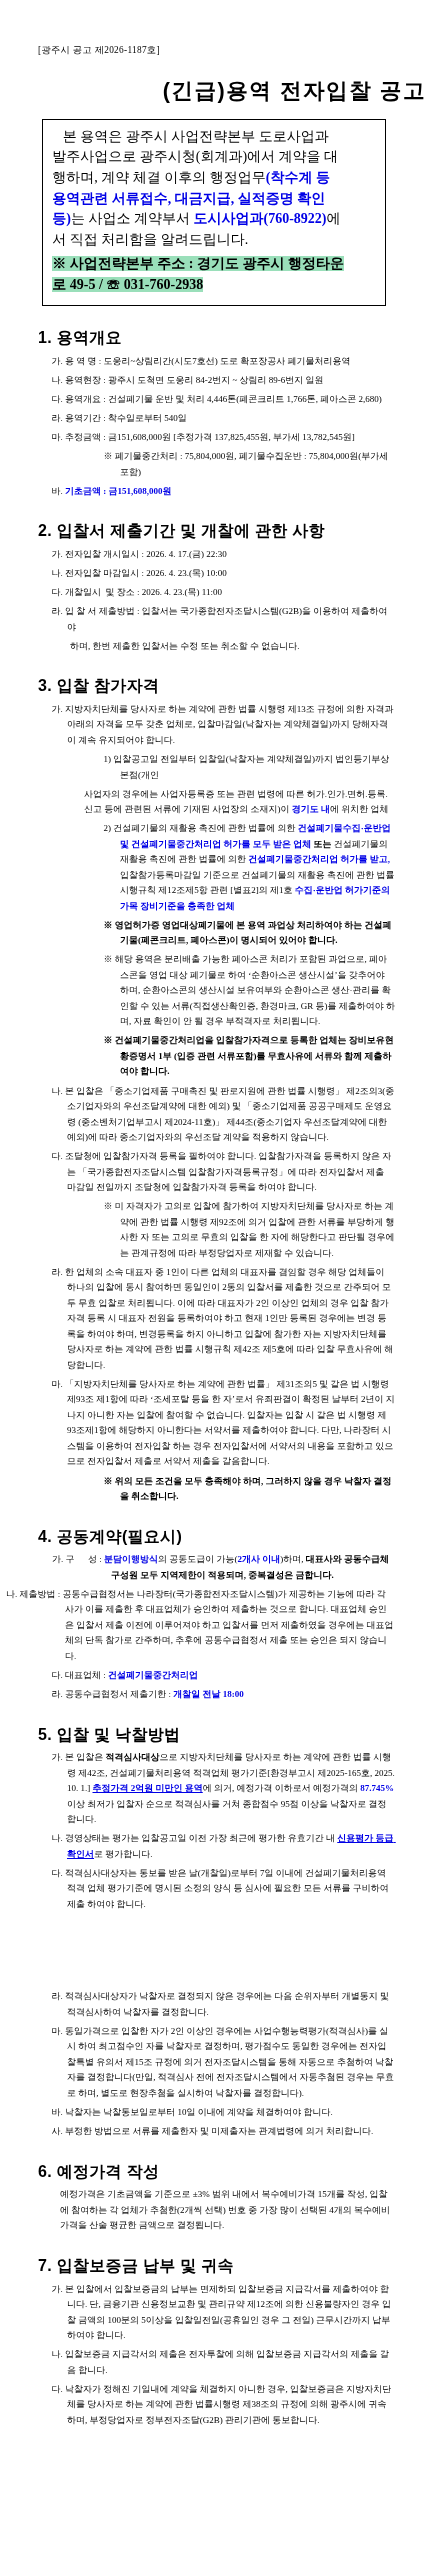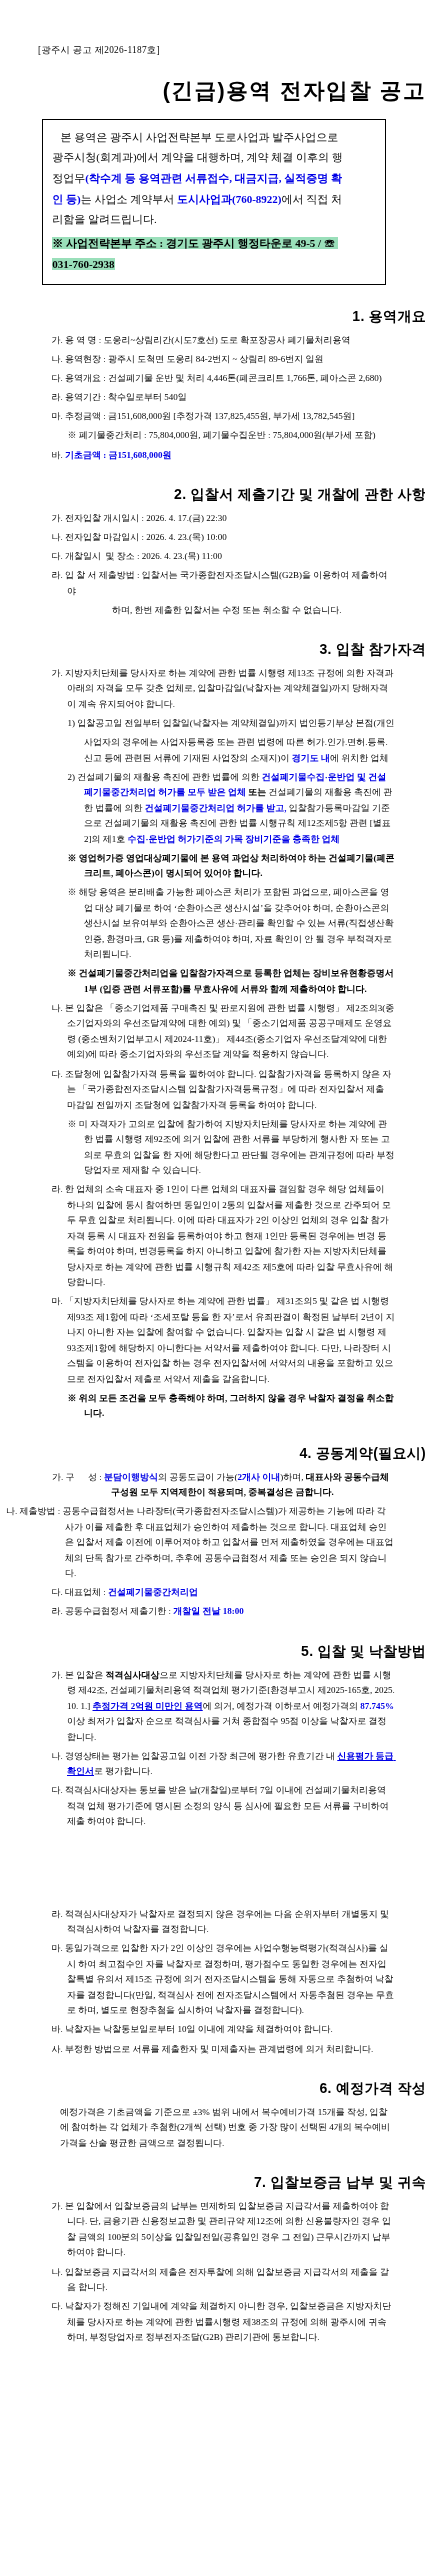--- a/index.html
+++ b/index.html
@@ -11,30 +11,30 @@
     padding-bottom:57px; overflow:hidden;
   }
   .notice-no{ padding-top:43px; margin:0 0 0 38px; font-size:9.3px; letter-spacing:0.3px;}
   .title{
     margin-top:19.6px; text-align:right;
     font-family:"Liberation Sans","DejaVu Sans",sans-serif;
     font-size:21.6px; font-weight:bold; letter-spacing:1.5px; line-height:25px;
   }
   .intro-box{
     margin:15.5px 40px 0 42px; border:1px solid #000;
-    padding:7.2px 8.2px 6.2px 9.3px; line-height:20.6px; font-size:11px;
+    padding:7.2px 8.2px 6.2px 9.3px; line-height:20.6px; font-size:14px;
   }
   .p{ white-space:pre-wrap; margin:0 0 3.6px 0; padding-right:31px;}
   .sec{ margin-top:24px;}
   .sec-h{
-    margin:0 0 8.2px 38px; font-size:14px; font-weight:bold;
-    font-family:"Liberation Sans","DejaVu Sans",sans-serif; letter-spacing:0.3px;text-align:right;
+    margin:0 0 8.2px 38px; font-size:16px; font-weight:bold;
+    font-family:"Liberation Sans","DejaVu Sans",sans-serif; letter-spacing:0.3px;
   }
   .it1{ padding-left:67px; text-indent:-15.5px;}
-  .it2{ padding-left:84px; text-indent:-16.5px;}
+  .it2{ padding-left:120px; text-indent:-16.5px;}
   .body0{ padding-left:60px; text-indent:0;}
   .bold{ font-weight:bold;}
   .blue{ color:#0000e6;}
   .und{ text-decoration:underline;}
   .hl{ background:#9adfba;}
 </style>
 </head>
 <body>
 
 <div class="doc">
@@ -56,21 +56,21 @@
         <p class="p it1"><span>마. 추정금액 : 금151,608,000원 [추정가격 137,825,455원, 부가세 13,782,545원]</span></p>
         <p class="p it2"><span>※ 폐기물중간처리 : 75,804,000원, 폐기물수집운반 : 75,804,000원(부가세 포함)</span></p>
         <p class="p it1"><span>바. </span><span class="blue bold">기초금액 : 금151,608,000원</span></p>
       </div>
       <div class="sec">
         <div class="sec-h">2. 입찰서 제출기간 및 개찰에 관한 사항</div>
         <p class="p it1"><span>가. 전자입찰 개시일시 : 2026. 4. 17.(금) 22:30</span></p>
         <p class="p it1"><span>나. 전자입찰 마감일시 : 2026. 4. 23.(목) 10:00</span></p>
         <p class="p it1"><span>다. 개찰일시  및 장소 : 2026. 4. 23.(목) 11:00</span></p>
         <p class="p it1"><span>라. 입 찰 서 제출방법 : 입찰서는 국가종합전자조달시스템(G2B)을 이용하여 제출하여야</span></p>
-        <p class="p it1" style="padding-left: 112px; text-indent: 0px;"><span>하며, 한번 제출한 입찰서는 수정 또는 취소할 수 없습니다.</span></p>
+        <p class="p it1" style="padding-left: 70px; text-indent: 0px;"><span>하며, 한번 제출한 입찰서는 수정 또는 취소할 수 없습니다.</span></p>
       </div>
       <div class="sec">
         <div class="sec-h">3. 입찰 참가자격</div>
         <p class="p it1"><span>가. 지방자치단체를 당사자로 하는 계약에 관한 법률 시행령 제13조 규정에 의한 자격과 아래의 자격을 모두 갖춘 업체로, 입찰마감일(낙찰자는 계약체결일)까지 당해자격이 계속 유지되어야 합니다.</span></p>
         <p class="p it2"><span>1) 입찰공고일 전일부터 입찰일(낙찰자는 계약체결일)까지 법인등기부상 본점(개인</span></p>
         <p class="p it2" style="padding-left: 84px; text-indent: 0px; "><span>사업자의 경우에는 사업자등록증 또는 관련 법령에 따른 허가.인가.면허.등록.신고 등에 관련된 서류에 기재된 사업장의 소재지)이 </span><span class="blue bold">경기도 내</span><span>에 위치한 업체</span></p>
         <p class="p it2"><span>2) 건설폐기물의 재활용 촉진에 관한 법률에 의한 </span><span class="blue bold">건설폐기물수집·운반업 및 건설폐기물중간처리업 허가를 모두 받은 업체</span><span> </span><span class="bold">또는</span><span> 건설폐기물의 재활용 촉진에 관한 법률에 의한 </span><span class="blue bold">건설폐기물중간처리업 허가를 받고,</span><span> 입찰참가등록마감일 기준으로 건설폐기물의 재활용 촉진에 관한 법률 시행규칙 제12조제5항 관련 [별표2]의 제1호 </span><span class="blue bold">수집·운반업 허가기준의 가목 장비기준을 충족한 업체</span></p>
         <p class="p it2"><span class="bold">※ 영업허가증 영업대상폐기물에 본 용역 과업상 처리하여야 하는 건설폐기물(폐콘크리트, 폐아스콘)이 명시되어 있어야 합니다.</span></p>
         <p class="p it2"><span>※ 해당 용역은 분리배출 가능한 폐아스콘 처리가 포함된 과업으로, 폐아스콘을 영업 대상 폐기물로 하여 ‘순환아스콘 생산시설’을 갖추어야 하며, 순환아스콘의 생산시설 보유여부와 순환아스콘 생산·관리를 확인할 수 있는 서류(직접생산확인증, 환경마크, GR 등)를 제출하여야 하며, 자료 확인이 안 될 경우 부적격자로 처리됩니다.</span></p>
         <p class="p it2"><span class="bold">※ 건설폐기물중간처리업을 입찰참가자격으로 등록한 업체는 장비보유현황증명서 1부 (입증 관련 서류포함)를 무효사유에 서류와 함께 제출하여야 합니다.</span></p>

